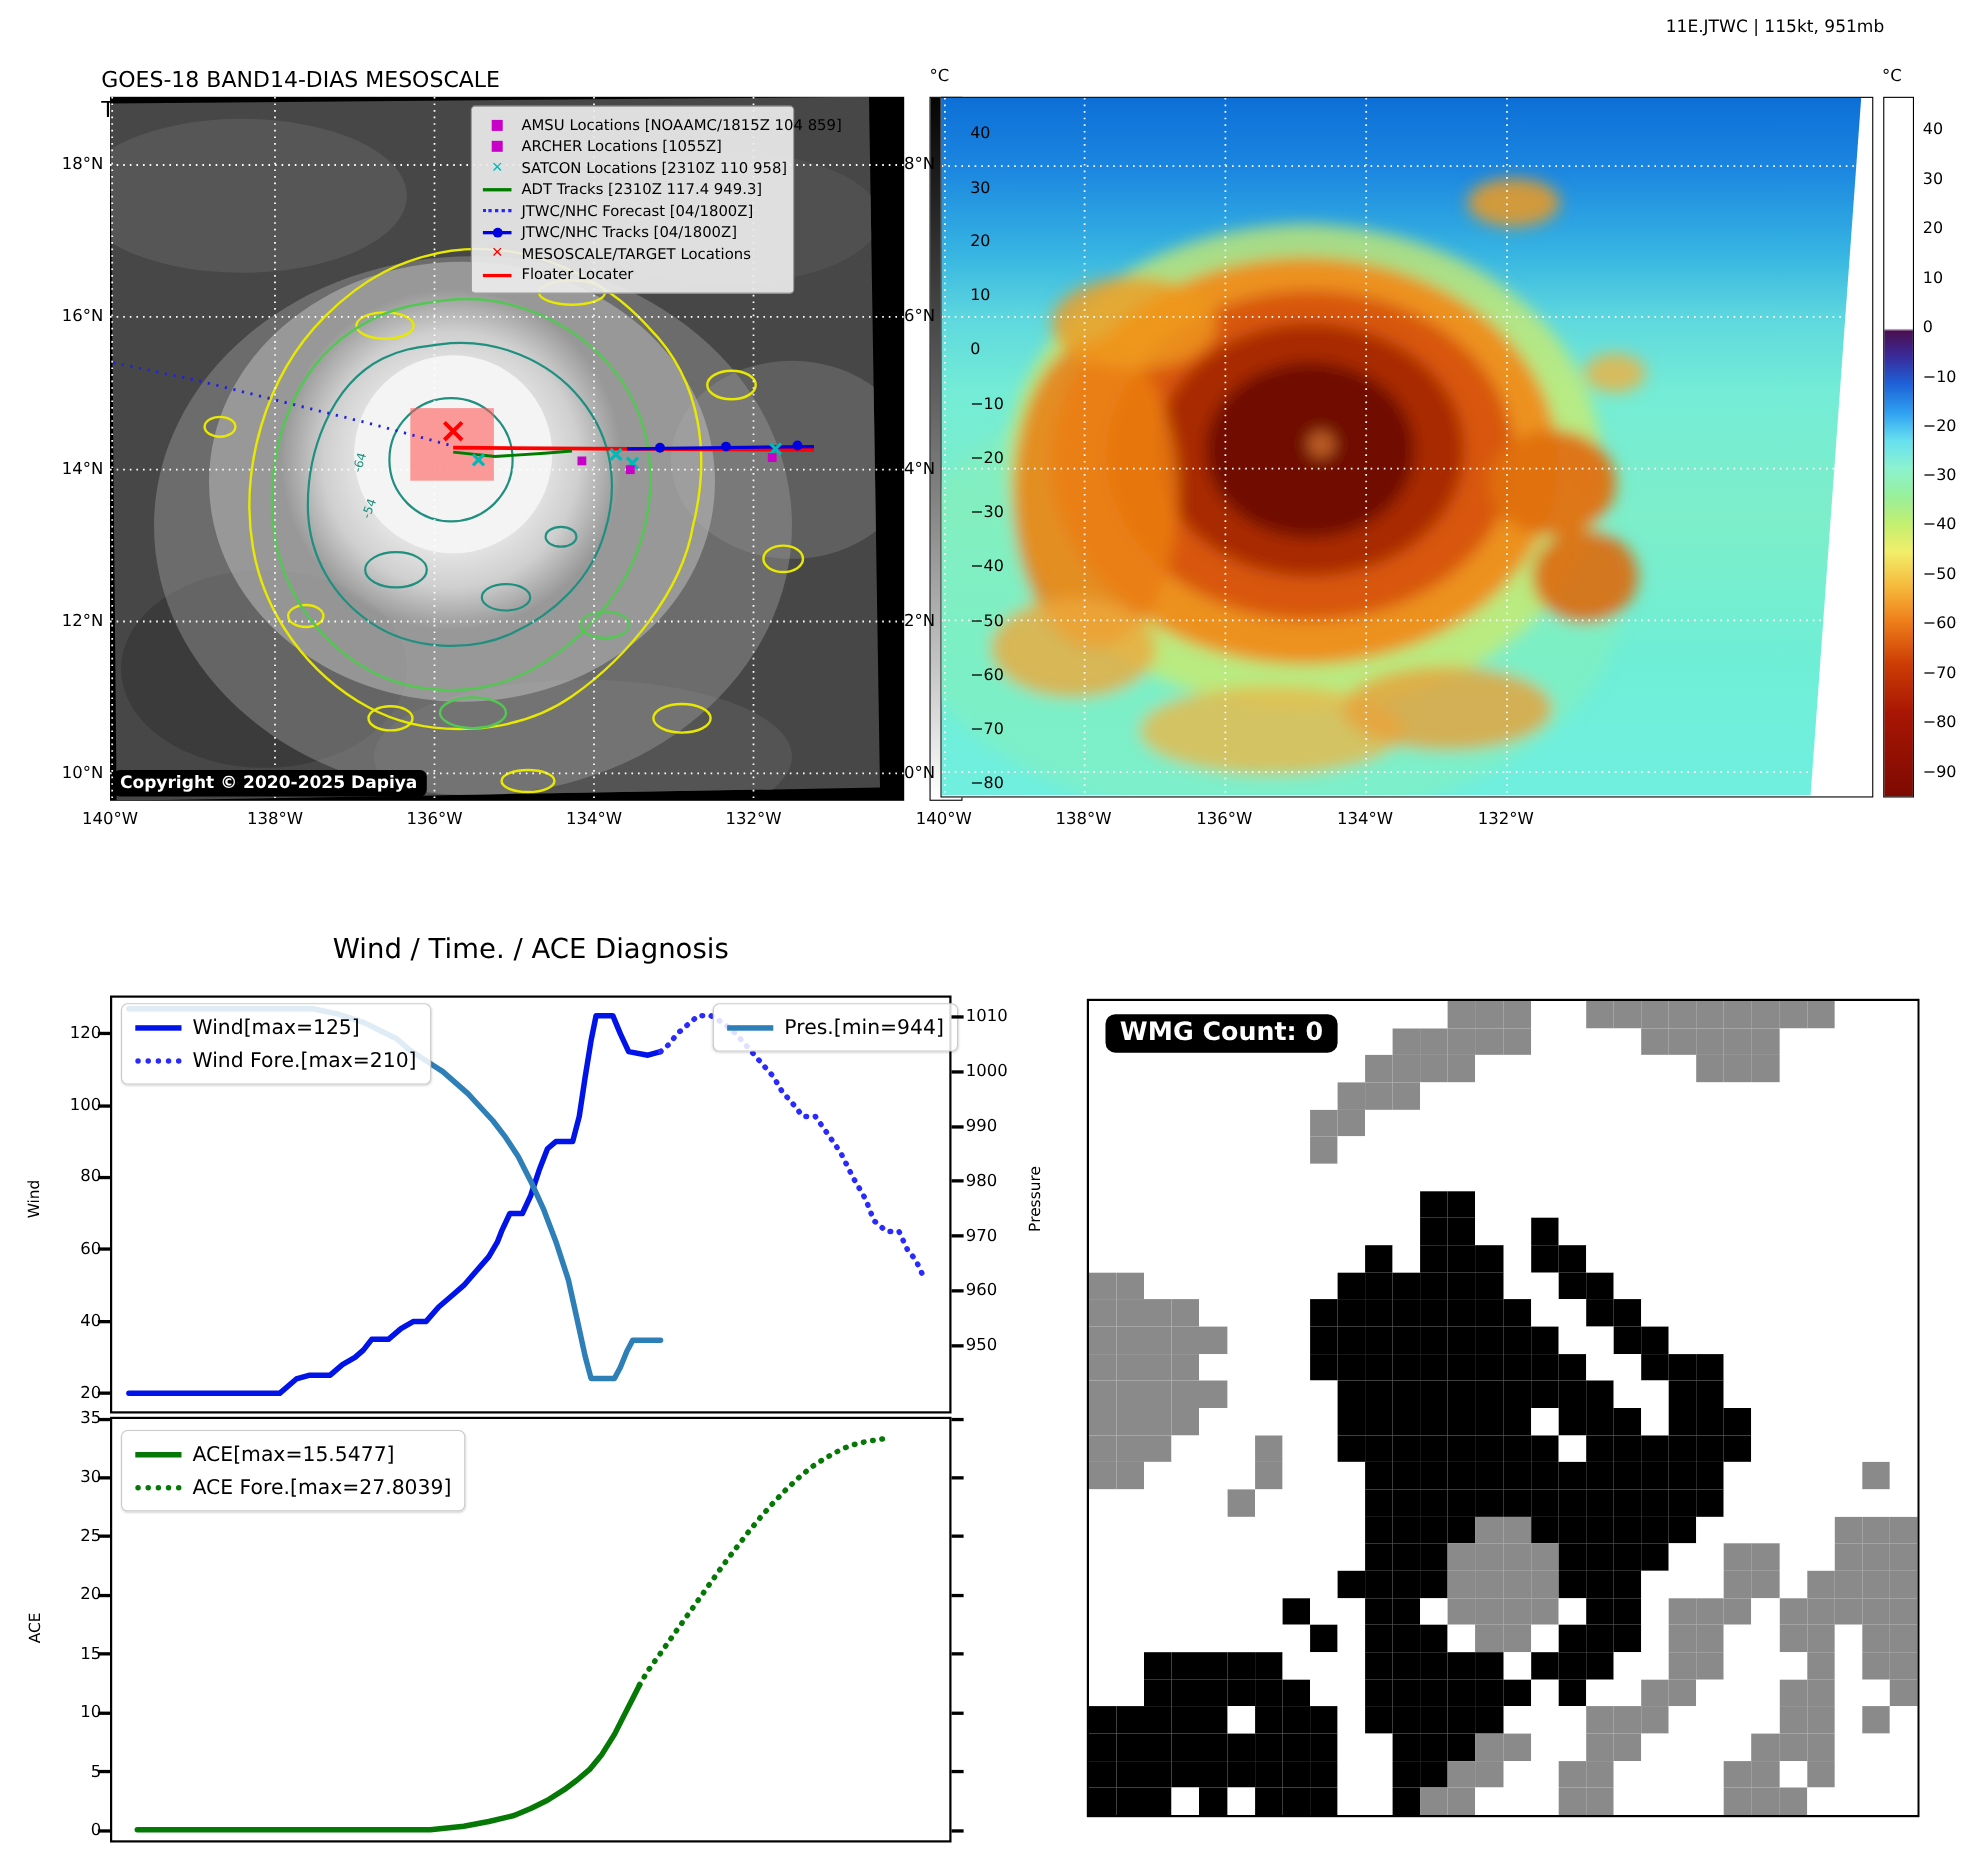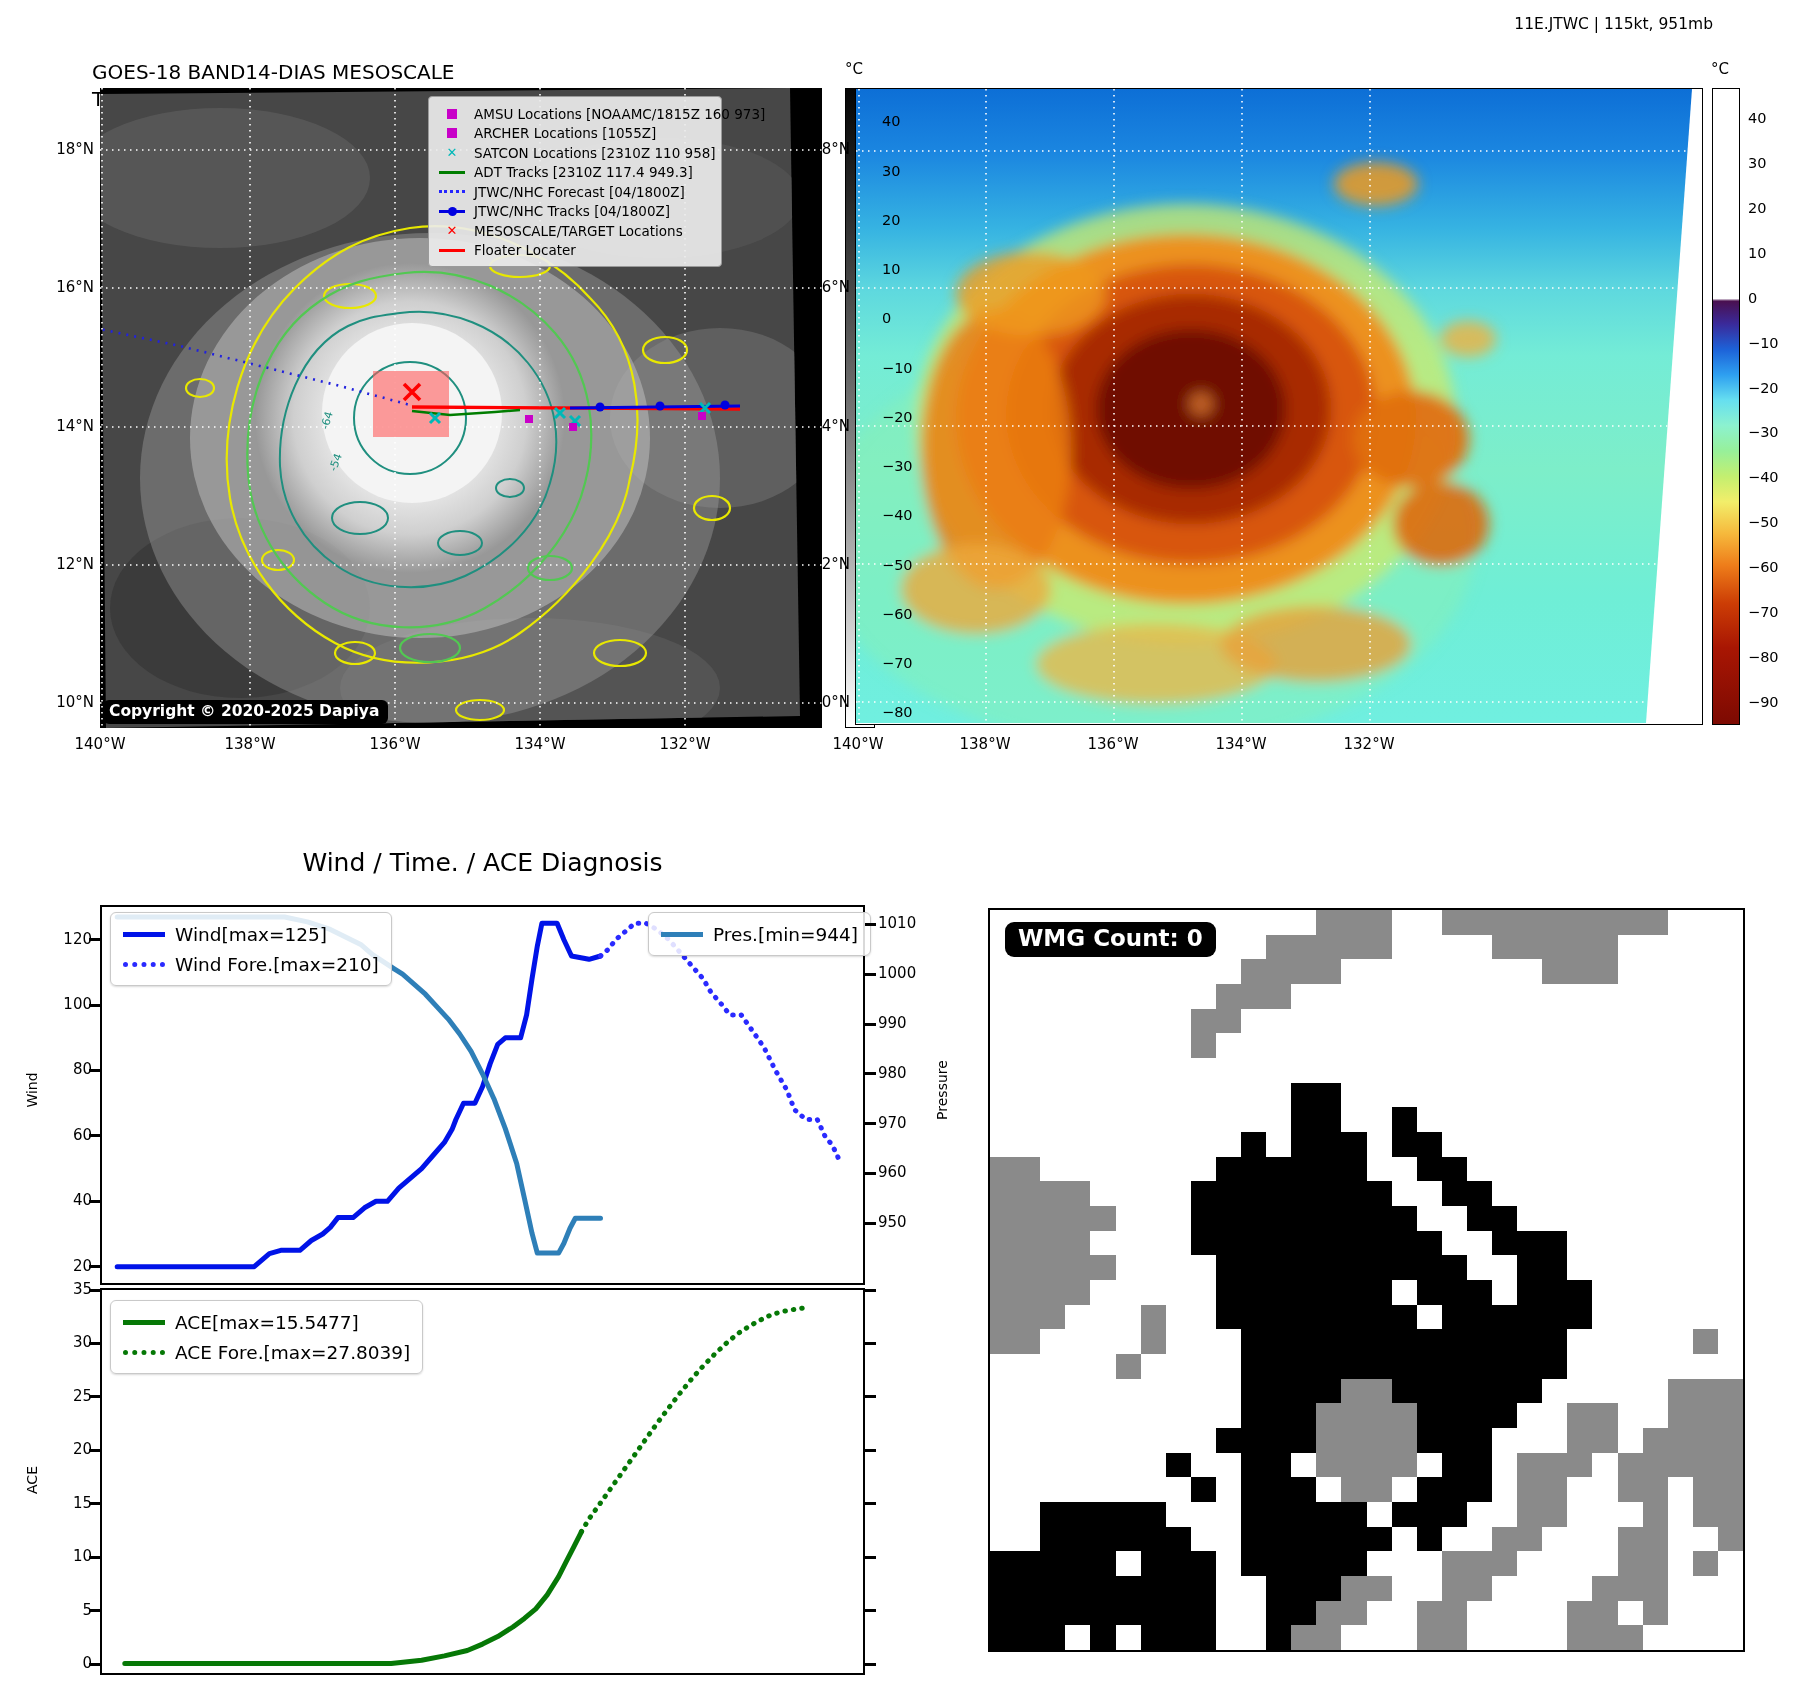--- a/index.html
+++ b/index.html
@@ -153,21 +153,21 @@
     </g>
     <path d="M304,296 l16,16 m0,-16 l-16,16" stroke="#ff0000" stroke-width="3.6"></path>
   </svg>
 </div>
 
 <div class="abs" id="map-legend">
   <div class="lg-row">
       <span class="mk">
         <i class="sqm" style="background:#c800c8"></i>
       </span>
-      <span>AMSU Locations [NOAAMC/1815Z 160 973]</span>
+      <span>AMSU Locations [NOAAMC/1815Z 104 859]</span>
     </div>
   <div class="lg-row">
       <span class="mk">
         <i class="sqm" style="background:#c800c8"></i>
       </span>
       <span>ARCHER Locations [1055Z]</span>
     </div>
   <div class="lg-row">
       <span class="mk xch" style="color:#00b8b8">✕</span>
       <span>SATCON Locations [2310Z 110 958]</span>

